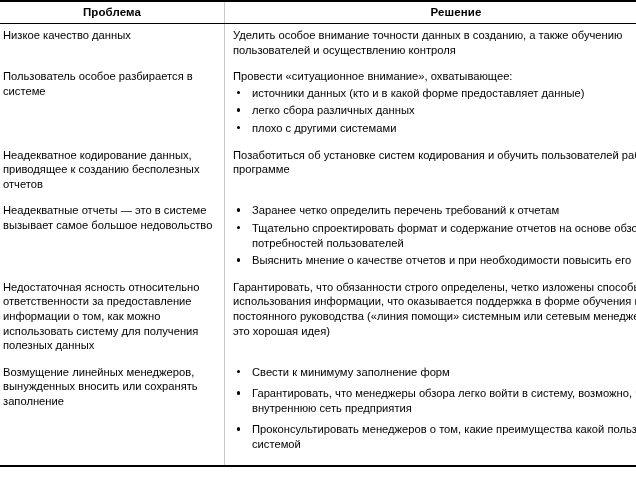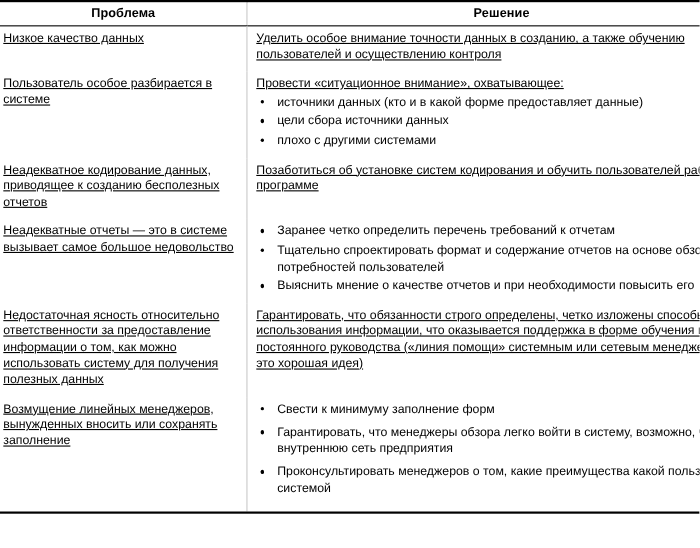--- a/index.html
+++ b/index.html
@@ -48,21 +48,20 @@
     width: 224px;
     padding: 4px 8px 8px 3px;
   }
   td.solution-cell {
     width: 412px;
     padding: 4px 4px 8px 8px;
   }
 
   .para {
     margin: 0;
-    text-decoration: underline;
   }
 
   ul.bullets {
     list-style: none;
     margin: 2px 0 0 0;
     padding: 0;
   }
   ul.bullets li {
     position: relative;
     padding-left: 19px;
@@ -111,21 +110,21 @@
     </tr>
 
     <tr>
       <td class="problem-cell">
         <p class="para">Пользователь особое разбирается в системе</p>
       </td>
       <td class="solution-cell col-sep">
         <p class="para">Провести «ситуационное внимание», охватывающее:</p>
         <ul class="bullets">
           <li><span class="dot"></span><span>источники данных (кто и в какой форме предоставляет данные)</span></li>
-          <li><span class="dot"></span><span>цели сбора источники данных</span></li>
+          <li><span class="dot"></span><span>легко сбора различных данных</span></li>
           <li><span class="dot"></span><span>плохо с другими системами</span></li>
         </ul>
       </td>
     </tr>
 
     <tr>
       <td class="problem-cell">
         <p class="para">Неадекватное кодирование данных, приводящее к созданию бесполезных отчетов</p>
       </td>
       <td class="solution-cell col-sep">

